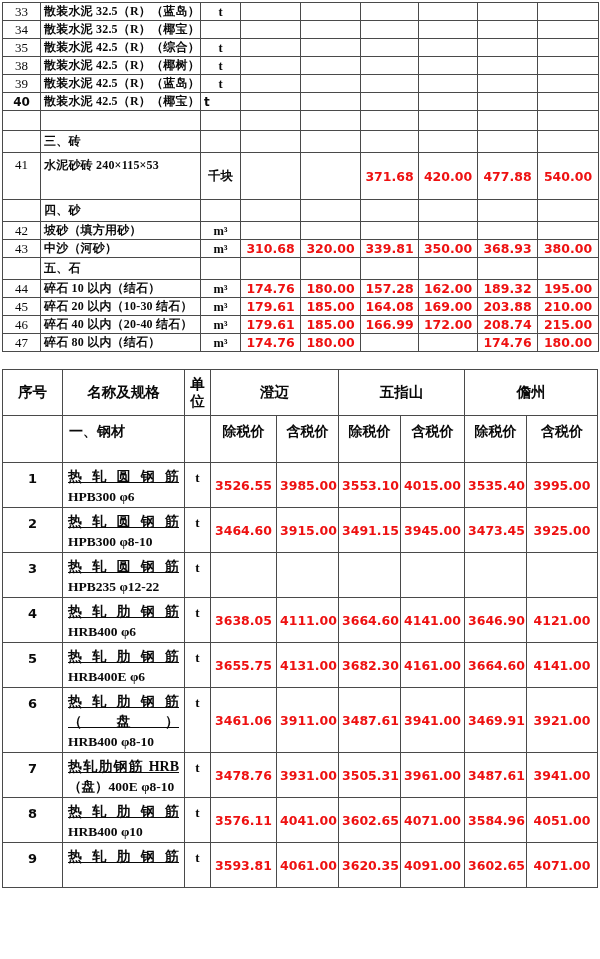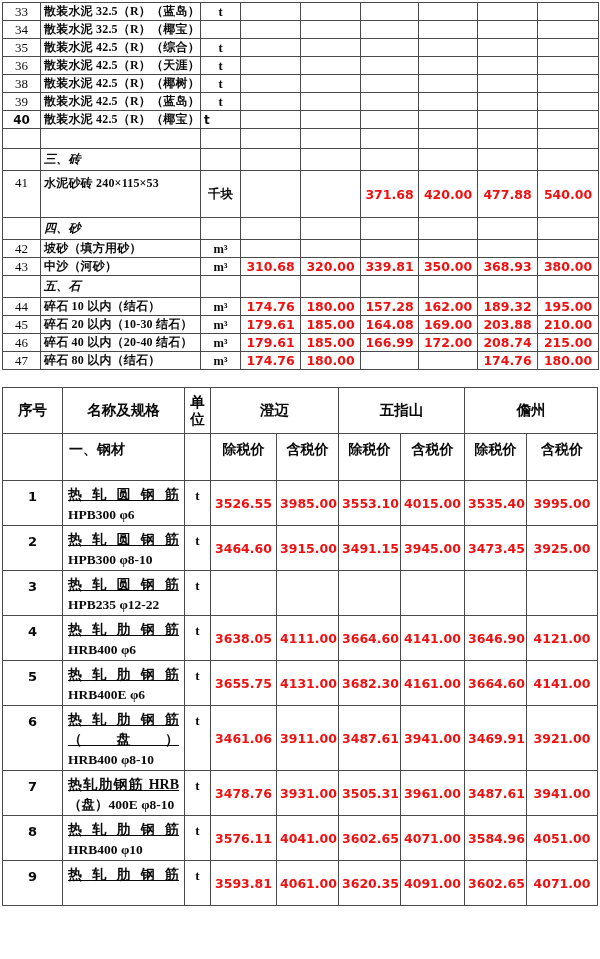--- a/index.html
+++ b/index.html
@@ -15,21 +15,21 @@
   td{
     border:1.5px solid #4a4a4a;
     padding:0 3px;
     overflow:hidden;
     white-space:nowrap;
     vertical-align:middle;
   }
   
   .t1 tr.t1-item{height:17px;}
   .t1 tr.t1-item.tall{height:47px;}
-  .t1 tr.t1-section{height:22px;font-style:italic;}
+  .t1 tr.t1-section{height:22px;}
   .t1 tr.t1-empty{height:20px;}
   .t1 .c-no{text-align:center;font-size:13px;}
   .t1 .c-no.bnum{font-family:"DejaVu Sans","Liberation Sans",sans-serif;font-weight:bold;font-size:12px;}
   .t1 .c-name{font-weight:bold;font-size:12px;text-align:left;letter-spacing:.2px;}
   .t1 .c-unit{text-align:center;font-weight:bold;font-size:12.5px;white-space:normal;line-height:14px;}
   .t1 .c-unit.uleft{text-align:left;font-family:"DejaVu Sans","Liberation Sans",sans-serif;font-size:12px;}
   .t1 .c-price{text-align:center;}
   .t1 tr.tall .c-no,.t1 tr.tall .c-name{vertical-align:top;padding-top:4px;margin-top:7px;}
   .price{
     font-family:"DejaVu Sans","Liberation Sans",sans-serif;
@@ -96,31 +96,20 @@
           <td class="c-price price"></td>
           <td class="c-price price"></td>
           <td class="c-price price"></td>
           <td class="c-price price"></td>
           <td class="c-price price"></td>
           <td class="c-price price"></td>
         </tr>
         <tr class="t1-item">
           <td class="c-no">35</td>
           <td class="c-name">散装水泥 42.5（R）（综合）</td>
-          <td class="c-unit">t</td>
-          <td class="c-price price"></td>
-          <td class="c-price price"></td>
-          <td class="c-price price"></td>
-          <td class="c-price price"></td>
-          <td class="c-price price"></td>
-          <td class="c-price price"></td>
-        </tr>
-        <tr class="t1-item">
-          <td class="c-no">36</td>
-          <td class="c-name">散装水泥 42.5（R）（天涯）</td>
           <td class="c-unit">t</td>
           <td class="c-price price"></td>
           <td class="c-price price"></td>
           <td class="c-price price"></td>
           <td class="c-price price"></td>
           <td class="c-price price"></td>
           <td class="c-price price"></td>
         </tr>
         <tr class="t1-item">
           <td class="c-no">38</td>

